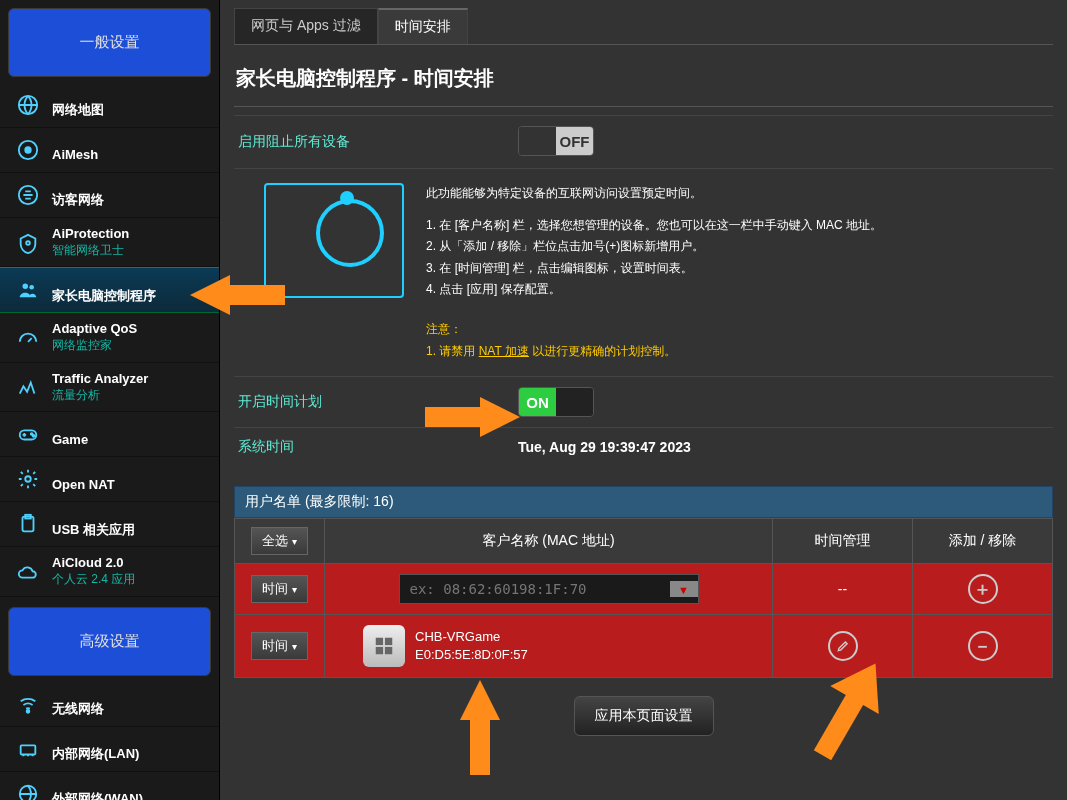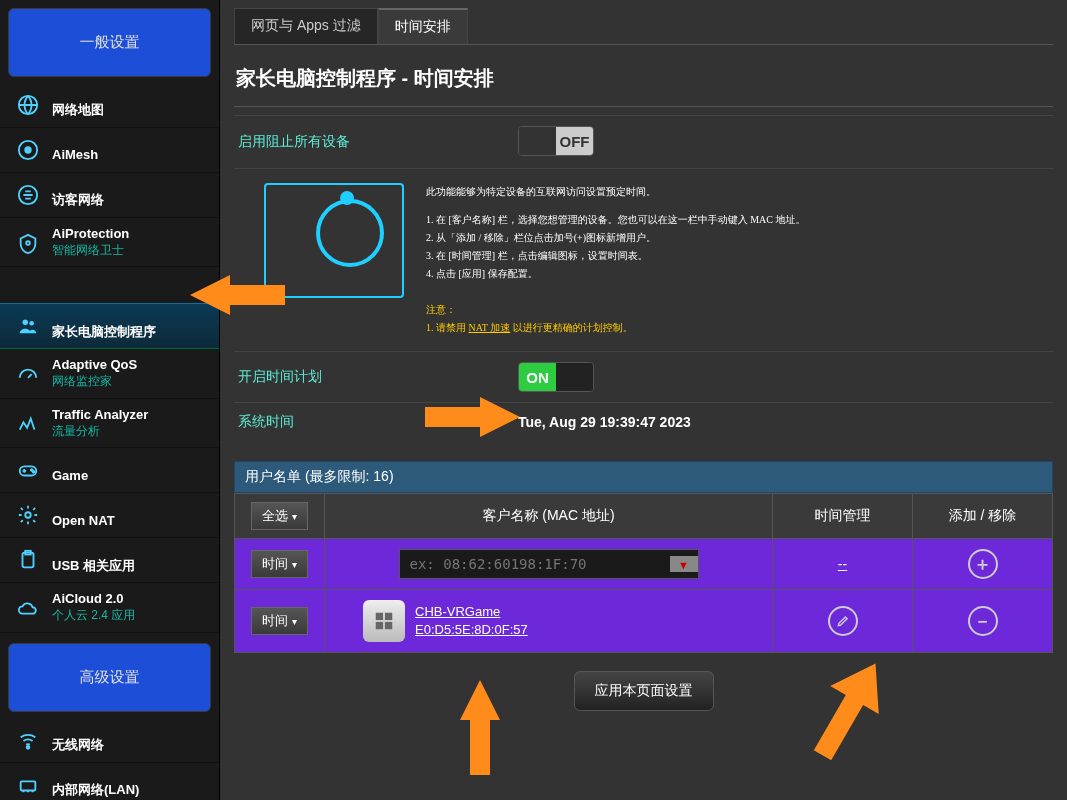--- a/index.html
+++ b/index.html
@@ -38,21 +38,20 @@
   align-items: flex-end;
   gap: 10px;
   padding: 8px 14px 8px 14px;
   cursor: pointer;
   border-bottom: 1px solid #111;
 }
 .side-item.active {
   background: linear-gradient(#0a3a55, #0d2a3a);
   border-top: 1px solid #1a6a9a;
   border-bottom: 1px solid #063;
-  margin-top: 36px;
 }
 .side-icon {
   width: 28px; height: 28px;
   display: flex; align-items: center; justify-content: center;
   color: #4fd1ff;
   flex-shrink: 0;
 }
 .side-label { font-size: 13px; font-weight: bold; line-height: 1.3; }
 .side-sub { font-size: 12px; color: #14b8a6; font-weight: normal; display: block; }
 
@@ -144,21 +143,21 @@
   border-radius:50%;
 }
 .help-illus::after {
   content:"";
   position:absolute;
   top:6px; right:48px;
   width:14px; height:14px;
   background:#1fcfff;
   border-radius:50%;
 }
-.help-text { font-size: 10px; line-height: 1.8; font-family: Liberation Serif, serif; }
+.help-text { font-size: 12px; line-height: 1.8; }
 .help-text .intro { margin-bottom: 10px; }
 .help-text ol { list-style: none; padding-left: 0; }
 .help-text li { padding-left: 0; }
 .attn { color:#ffcc00; margin-top: 18px; }
 .attn a { color:#ffcc00; text-decoration: underline; }
 
 .section-bar {
   background: #2d5a7a;
   padding: 6px 10px;
   font-size: 14px;
@@ -171,25 +170,24 @@
   border-collapse: collapse;
   font-size: 14px;
 }
 .client-table th {
   background: #3a3a3a;
   border: 1px solid #555;
   padding: 8px;
   font-weight: normal;
 }
 .client-table td {
-  background: #6d28d9;
+  background: #b91c1c;
   border: 1px solid #555;
   padding: 10px 8px;
   text-align: center;
-  text-decoration: underline;
 }
 .btn-small {
   display:inline-flex; align-items:center; gap:4px;
   background: linear-gradient(#555,#3a3a3a);
   border:1px solid #666;
   border-radius:0;
   padding:4px 10px;
   color:#fff;
   font-size:13px;
   cursor:pointer;

